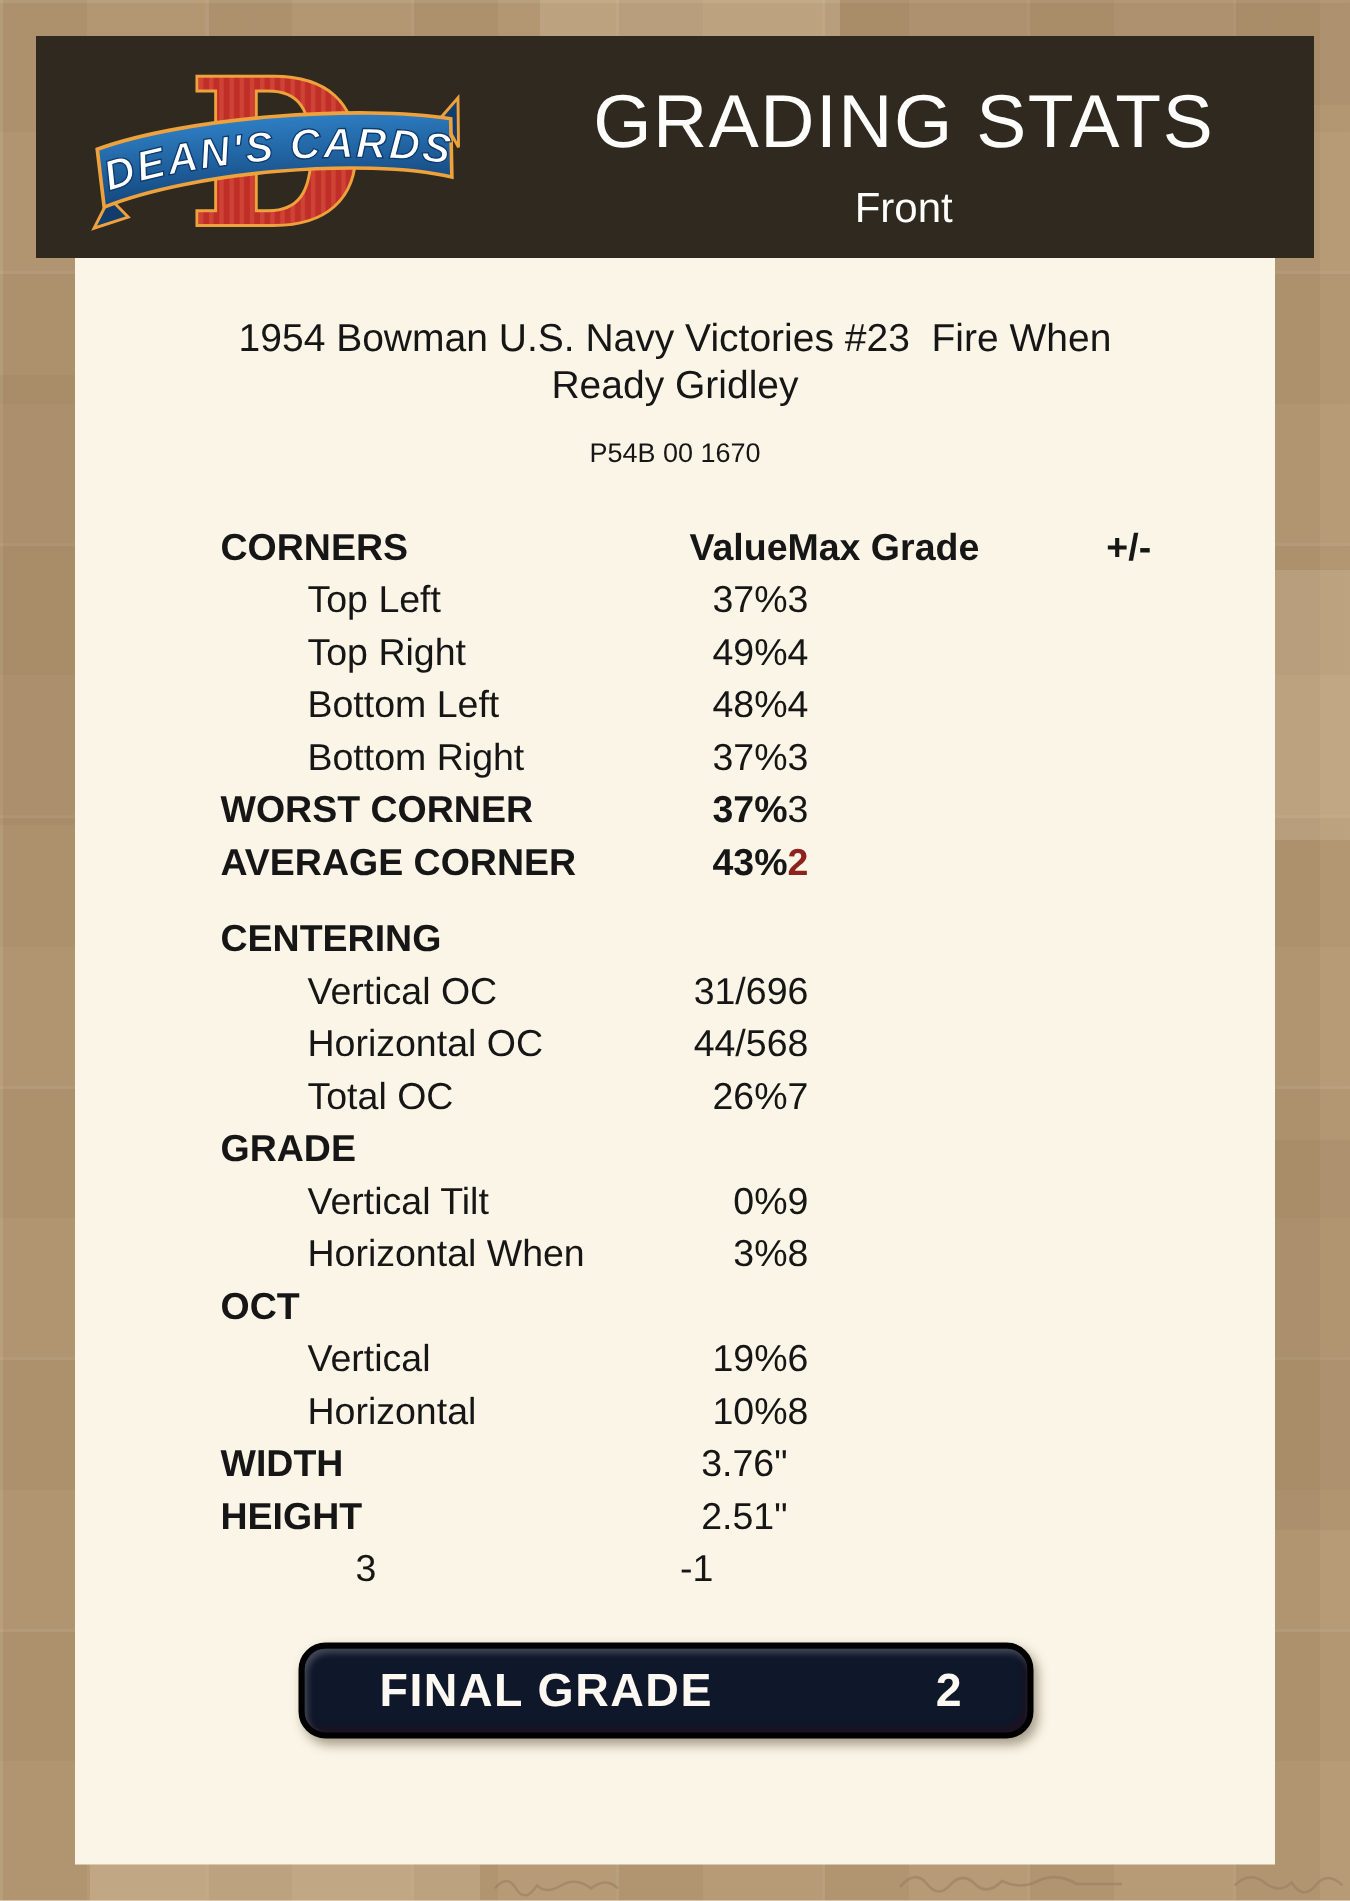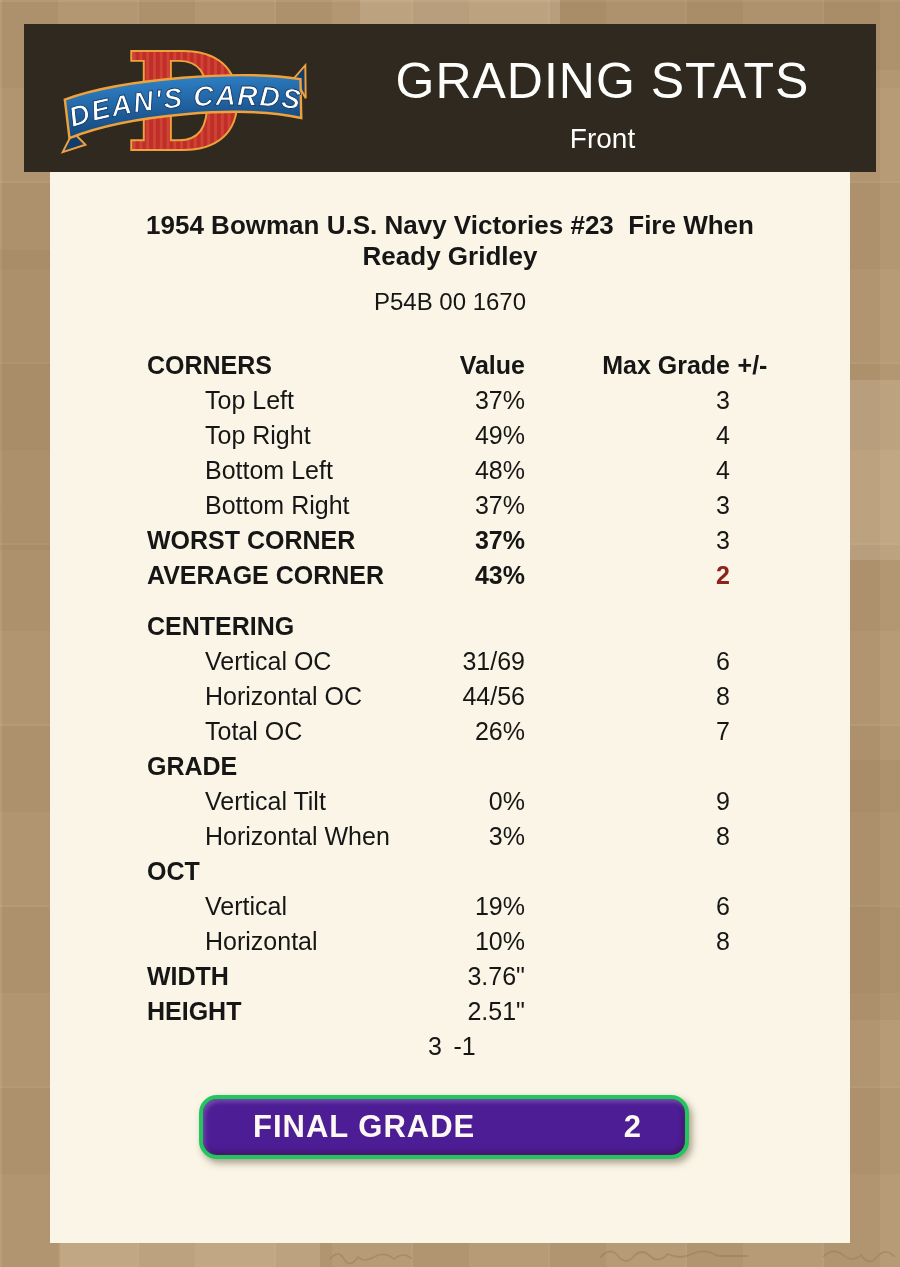--- a/index.html
+++ b/index.html
@@ -31,41 +31,41 @@
   .logo{position:absolute;left:34px;top:6px;width:252px;height:138px;}
   .hd-text{position:absolute;left:313px;right:8px;top:30px;text-align:center;color:#fdfdfb;}
   .hd-title{font-size:50px;line-height:54px;font-weight:400;letter-spacing:1px;}
   .hd-sub{font-size:28px;line-height:44px;margin-top:9px;font-weight:400;}
 
   
   .panel{
     position:absolute;left:50px;top:172px;width:800px;height:1071px;
     background:#faf5e6;color:#161616;
   }
-  .card-title{margin-top:38px;text-align:center;font-weight:bold;font-size:26px;line-height:31px;white-space:pre-wrap;}
-  .card-id{margin-top:15px;text-align:center;font-size:24px;line-height:30px;}
+  .card-title{margin-top:38px;text-align:center;font-weight:normal;font-size:26px;line-height:31px;white-space:pre-wrap;}
+  .card-id{margin-top:15px;text-align:center;font-size:18px;line-height:30px;}
 
   
   .stats{position:absolute;left:97px;top:176px;width:660px;font-size:25px;}
   .row{display:flex;height:35px;align-items:center;}
   .row.spacer{height:16px;}
   .c-label{width:288px;}
   .c-value{width:90px;text-align:right;}
-  .c-max{width:205px;text-align:right;}
+  .c-max{width:205px;text-align:left;}
   .c-pm{width:45px;text-align:center;}
   .row.head .c-label,.row.head .c-value,.row.head .c-max,.row.head .c-pm{font-weight:bold;}
   .row.item .c-label{padding-left:58px;box-sizing:border-box;}
   .row.section .c-label,.row.boldrow .c-label,.row.boldlabel .c-label{font-weight:bold;}
   .row.boldrow .c-value{font-weight:bold;}
   .c-max.red{color:#8e231e;font-weight:bold;}
 
   
   .final-grade{
     position:absolute;left:149px;top:923px;width:482px;height:56px;
-    background:#4c1d95;border:4px solid #22c55e;border-radius:18px;
+    background:#0f172a;border:4px solid #000000;border-radius:18px;
     box-shadow:3px 4px 7px rgba(88,72,50,.5), inset 2px 3px 4px rgba(255,255,255,.22), inset -2px -3px 5px rgba(60,10,10,.35);
     display:flex;align-items:center;color:#fdf9f2;cursor:pointer;
   }
   .fg-label{margin-left:50px;font-size:31px;font-weight:bold;letter-spacing:1px;}
   .fg-value{position:absolute;right:44px;font-size:31px;font-weight:bold;}
 </style>
 </head>
 <body>
 
 <div class="bg">

